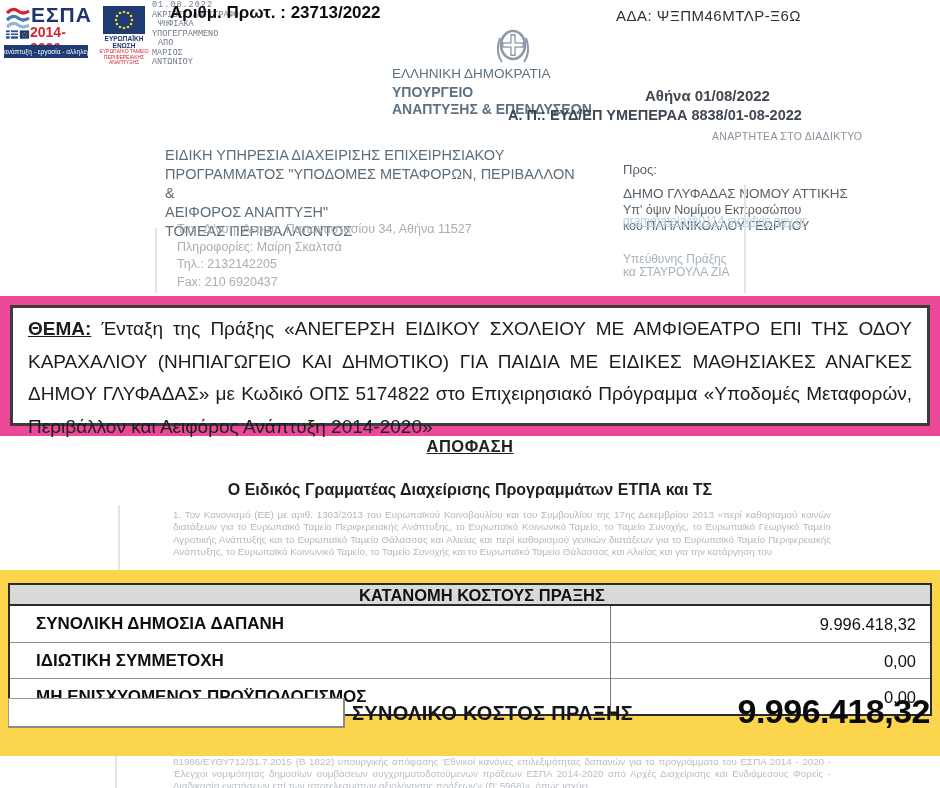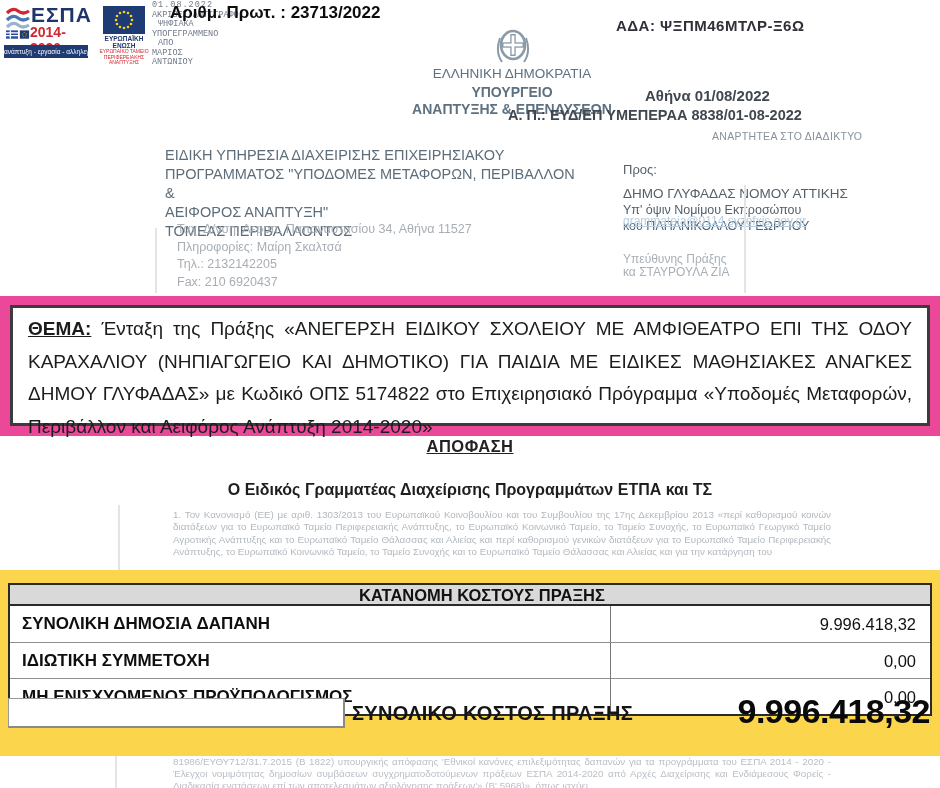--- a/index.html
+++ b/index.html
@@ -19,24 +19,24 @@
   .eu-logo { position:absolute; left:96px; top:6px; width:56px; height:52px; text-align:center; }
   .eu-flag { display:block; margin:0 auto; }
   .eu-name { font-size:6.5px; font-weight:bold; color:#21356d; margin-top:1px; }
   .eu-fund { font-size:5px; color:#d22630; line-height:5.5px; }
   
   .stamp { position:absolute; left:152px; top:1px; width:120px; color:#70798a;
     font-family:Liberation Mono, monospace; font-size:8.5px; line-height:9.5px; }
   .stamp .s1 { letter-spacing:1px; }
   .stamp .ind { padding-left:6px; }
   .protocol { position:absolute; left:170px; top:3px; font-size:17px; font-weight:bold; color:#0d0d0d; white-space:nowrap; }
-  .ada { position:absolute; left:616px; top:17px; font-size:15px; font-weight:bold; color:#2f3038; letter-spacing:0.5px; }
+  .ada { position:absolute; left:616px; top:7px; font-size:15px; font-weight:normal; color:#2f3038; letter-spacing:0.5px; }
   
   .emblem { position:absolute; left:494px; top:26px; }
-  .gov-block { position:absolute; left:392px; top:66px; width:240px; text-align:center; color:#5e7180; }
+  .gov-block { position:absolute; left:392px; top:66px; width:240px; color:#5e7180; }
   .gov-line1 { font-size:13.5px; }
   .gov-line2 { font-size:14px; font-weight:bold; margin-top:3px; }
   .gov-line3 { font-size:14px; font-weight:bold; margin-top:1px; }
   .city-date { position:absolute; left:645px; top:87px; width:160px; text-align:left;
     font-size:15px; font-weight:bold; color:#3f4750; }
   .ref-line { position:absolute; left:508px; top:107px; width:290px; font-size:14.5px; font-weight:bold; color:#3f4750; white-space:nowrap; }
   .posting { position:absolute; left:712px; top:130px; font-size:10.5px; color:#87919b; letter-spacing:0.3px; }
   
   .sender { position:absolute; left:165px; top:146px; width:420px; color:#5d6d79;
     font-size:14.5px; line-height:19px; }
@@ -64,21 +64,21 @@
     line-height:12.4px; color:#b3b9bf; text-align:justify; }
   
   .cost-band { position:absolute; left:0; top:570px; width:940px; height:186px; background:#fbd54b; }
   .cost-table { position:absolute; left:8px; top:13px; width:924px; background:#fff;
     border:2px solid #2a2a2a; }
   .cost-header { background:#d9d9d9; border-bottom:2px solid #2a2a2a; text-align:center;
     font-size:16.5px; font-weight:bold; color:#111; height:21px; line-height:20px;padding-left:24px; }
   .cost-row { display:flex; height:36px; align-items:center; }
   .cost-row + .cost-row { border-top:1px solid #8f8f8f; }
   .cost-row.first { border-top:none; }
-  .cost-row .lbl { flex:1; padding-left:12px; font-size:17px; font-weight:bold; color:#0f0f0f; }
+  .cost-row .lbl { flex:1; padding-left:26px; font-size:17px; font-weight:bold; color:#0f0f0f; }
   .cost-row .val { width:320px; border-left:1px solid #777; text-align:right;
     padding-right:14px; font-size:16.5px; color:#111; height:36px; line-height:36px; }
   .total-input { position:absolute; left:8px; top:128px; width:337px; height:30px;
     background:#ffffff; border:1px solid #999; border-right:2px solid #8a8a8a; border-bottom:2px solid #8a8a8a; }
   .total-label { position:absolute; left:352px; top:132px; font-size:20px; font-weight:bold; color:#151515; letter-spacing:0.3px; }
   .total-value { position:absolute; right:10px; top:122px; font-size:34px; font-weight:bold; color:#0a0a0a; letter-spacing:-0.5px; }
   
   .footer { position:absolute; left:173px; top:756px; width:658px; font-size:9.8px;
     line-height:12px; color:#b9bfc5; text-align:justify; }
 </style>

